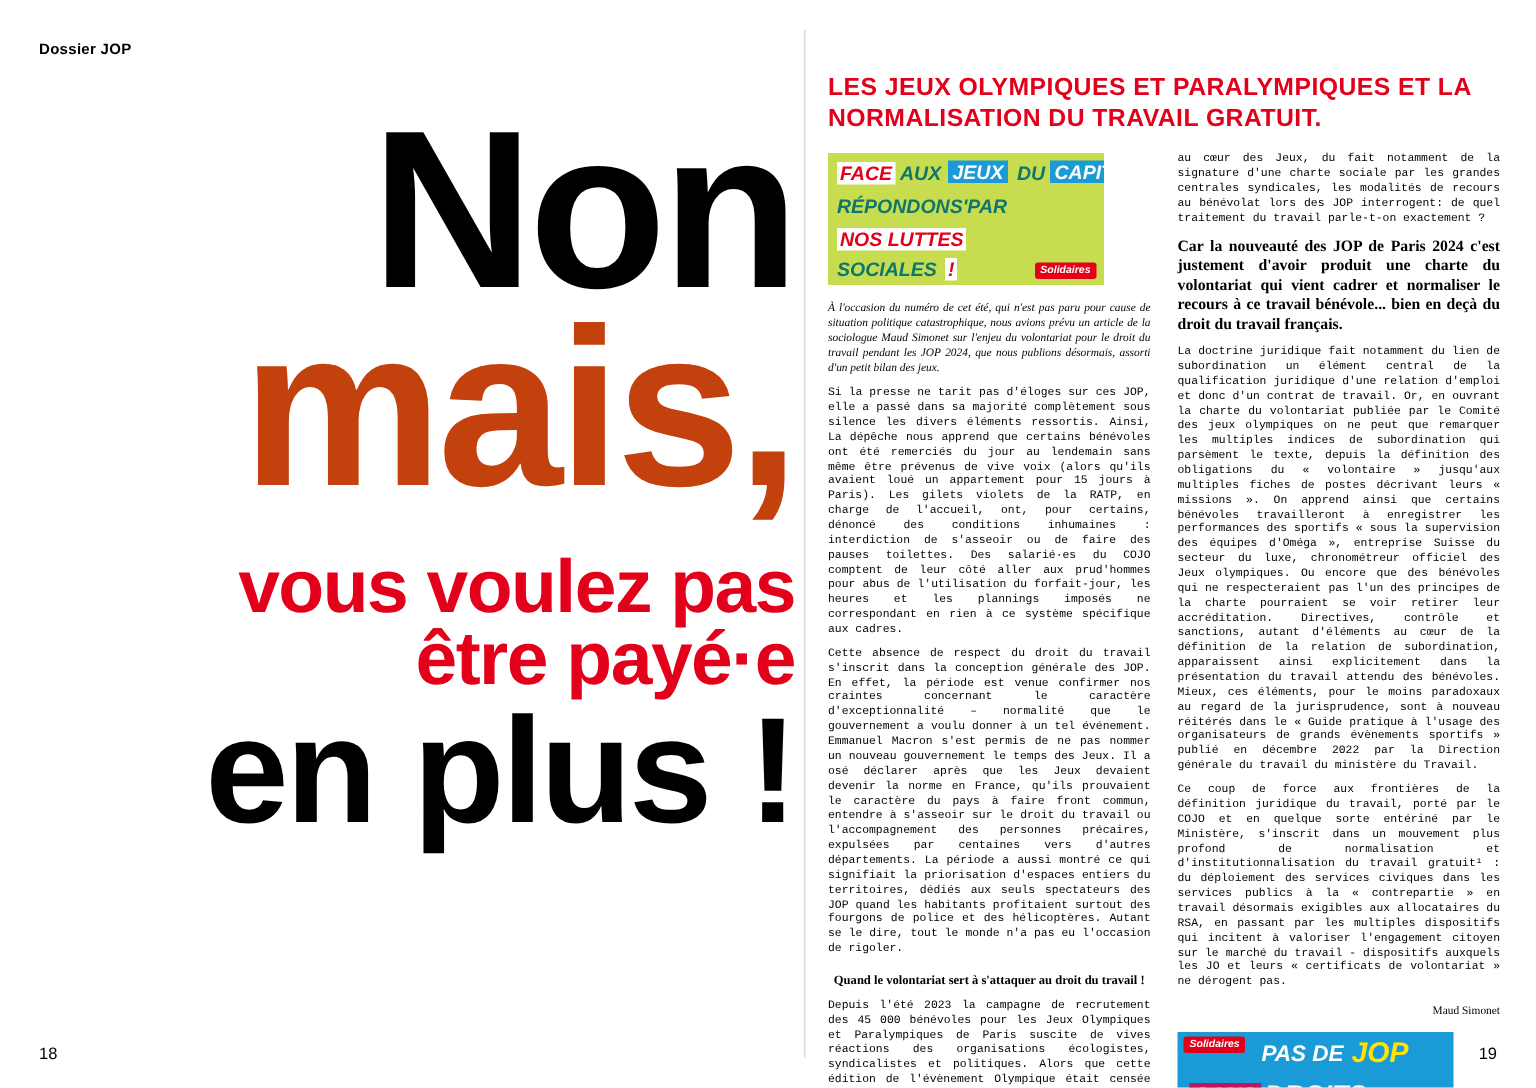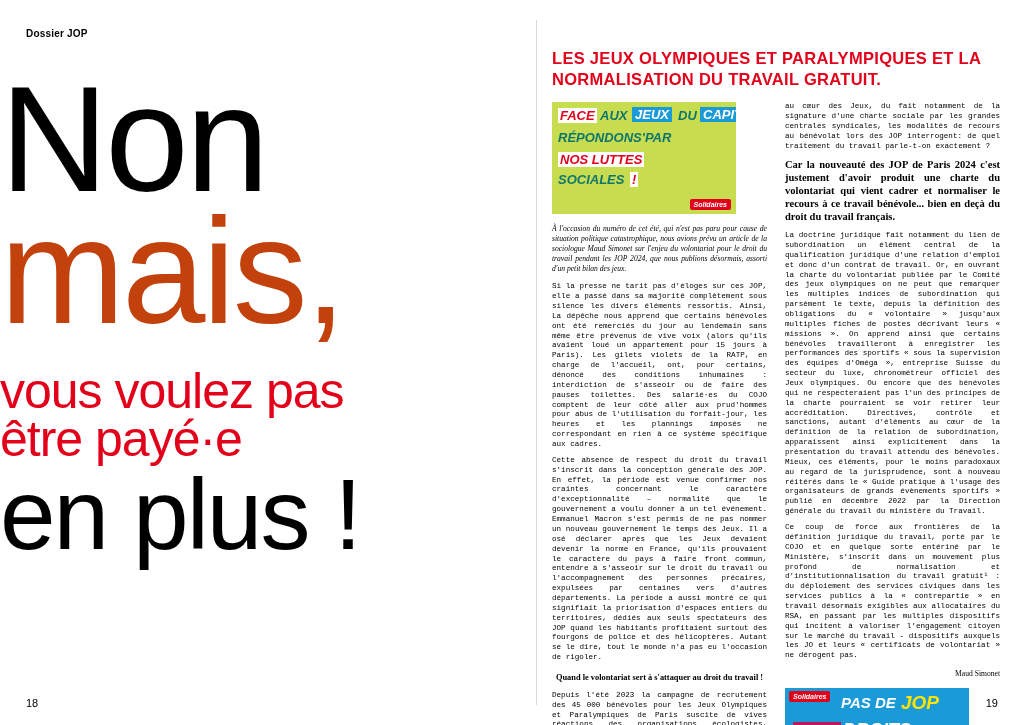--- a/index.html
+++ b/index.html
@@ -52,23 +52,23 @@
     height: 685px;
     background: #d9d9d9;
   }
 
   
   #headline {
     position: absolute;
     left: 0px;
     top: 70px;
     width: 530px;
-    text-align: left;
-    font-family: "Liberation Sans", sans-serif;
-    font-weight: normal;
+    text-align: right;
+    font-family: "Liberation Sans", sans-serif;
+    font-weight: bold;
   }
   .hl-line {
     display: block;
     line-height: 0.92;
     letter-spacing: -3px;
   }
   .hl-1 {
     font-size: 150px;
     color: #000;
     margin-top: 0;
@@ -124,21 +124,21 @@
     gap: 18px;
     width: 448px;
   }
   .col {
     width: 215px;
   }
 
   
   .poster1 {
     width: 184px;
-    height: 112px;
+    height: 88px;
     background: #c8dc50;
     position: relative;
     margin-bottom: 10px;
     overflow: hidden;
     font-family: "Liberation Sans", sans-serif;
   }
   .p1-line {
     position: absolute;
     font-weight: bold;
     font-style: italic;

